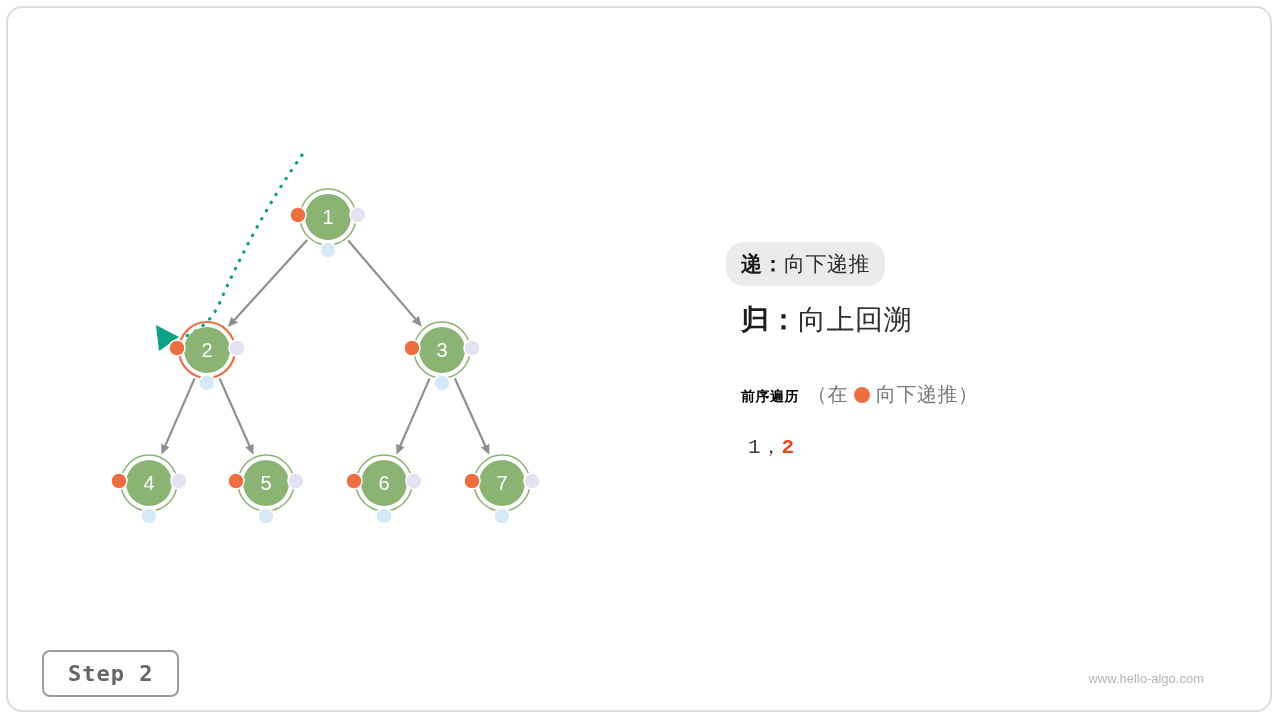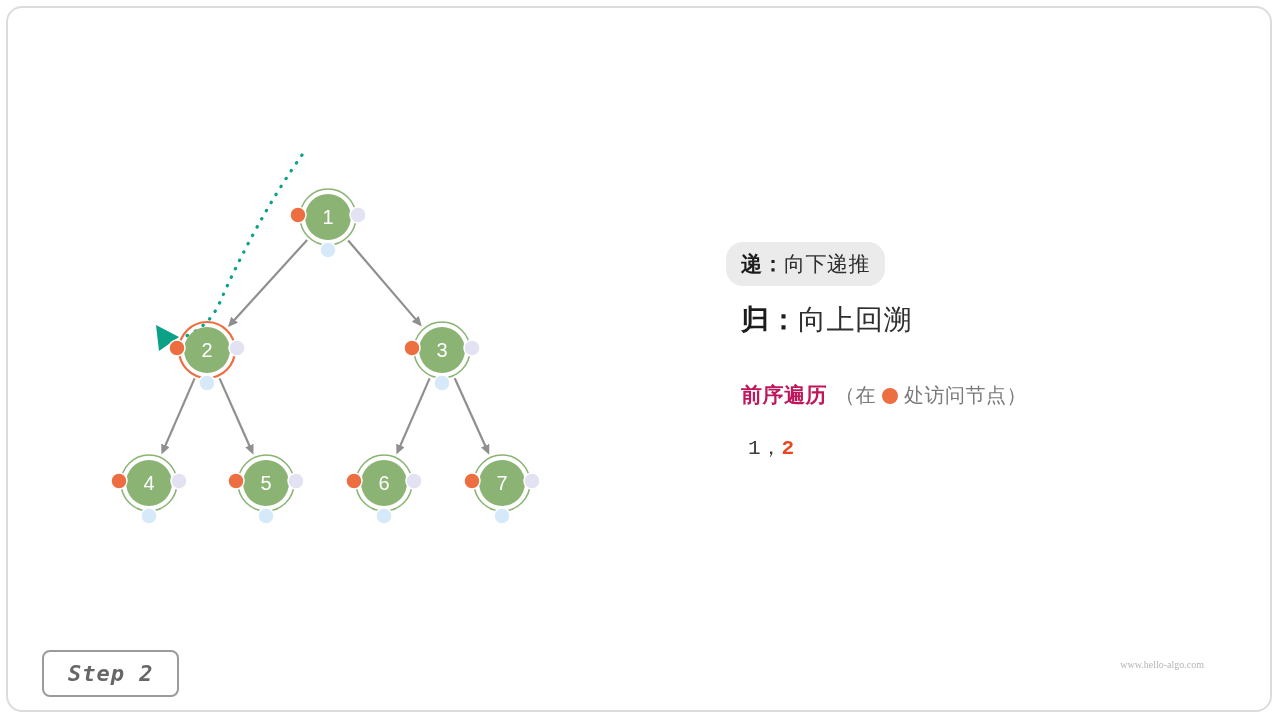--- a/index.html
+++ b/index.html
@@ -37,21 +37,21 @@
     color: #2f2f2f;
     letter-spacing: 0.5px;
   }
   .trav {
     margin-top: 42px;
     padding-left: 15px;
     font-size: 20px;
     color: #7a7a7a;
     letter-spacing: 0.5px;
   }
-  .trav b { color: #be185d; font-size: 21px; margin-right: 8px; }
+  .trav b { color: #000000; font-size: 14px; margin-right: 8px; }
   .dot-inline {
     display: inline-block;
     width: 16px; height: 16px;
     border-radius: 50%;
     vertical-align: -2px;
     margin: 0 6px;
   }
   .seq {
     margin-top: 24px;
     padding-left: 22px;
@@ -66,27 +66,26 @@
     left: 34px; top: 642px;
     border: 2px solid #9b9b9b;
     border-radius: 8px;
     background: #ffffff;
     padding: 9px 24px;
     font-family: "DejaVu Sans Mono", monospace;
     font-size: 22px;
     font-weight: bold;
     color: #666666;
     letter-spacing: 1px;
-    font-style: italic;
   }
   .watermark {
     position: absolute;
-    right: 66px; bottom: 40px;
-    font-family: Liberation Serif, serif;
-    font-size: 10px;
+    right: 66px; bottom: 24px;
+    font-family: Liberation Sans, sans-serif;
+    font-size: 13px;
     color: #b4b4b4;
   }
 </style>
 </head>
 <body>
 
 <div class="card">
 
   <svg id="tree-svg" width="620" height="560" viewBox="0 0 620 560">
       <defs>
@@ -161,21 +160,21 @@
     </svg>
 
   <div class="legend">
     <div class="badge" style="background: rgb(235, 235, 235);">
       <b>递：</b><span>向下递推</span>
     </div>
     <div class="line">
       <b>归：</b><span>向上回溯</span>
     </div>
     <div class="trav">
-      <b>前序遍历</b><span>（在</span><span class="dot-inline" style="background: rgb(236, 110, 65);"></span><span>处访问节点）</span>
+      <b>前序遍历</b><span>（在</span><span class="dot-inline" style="background: rgb(236, 110, 65);"></span><span>向下递推）</span>
     </div>
     <div class="seq">
       <span>1，</span><span class="cur" style="color: rgb(230, 73, 31);">2</span>
     </div>
   </div>
 
   <div class="step">Step 2</div>
 
   <div class="watermark">www.hello-algo.com</div>
 

